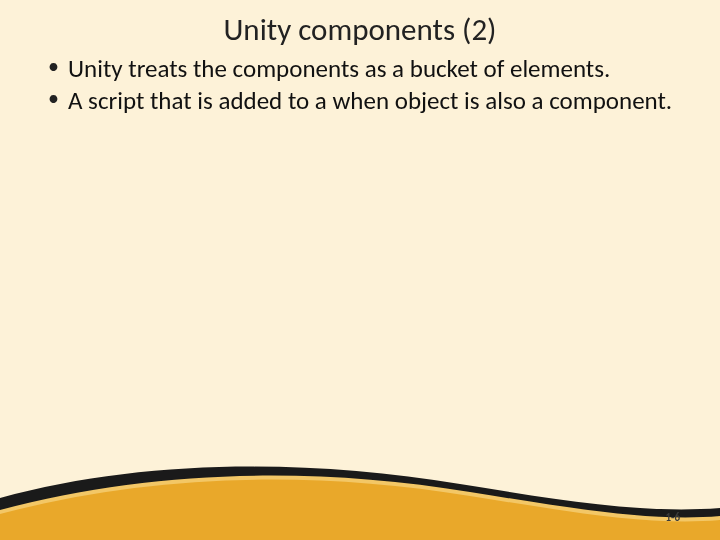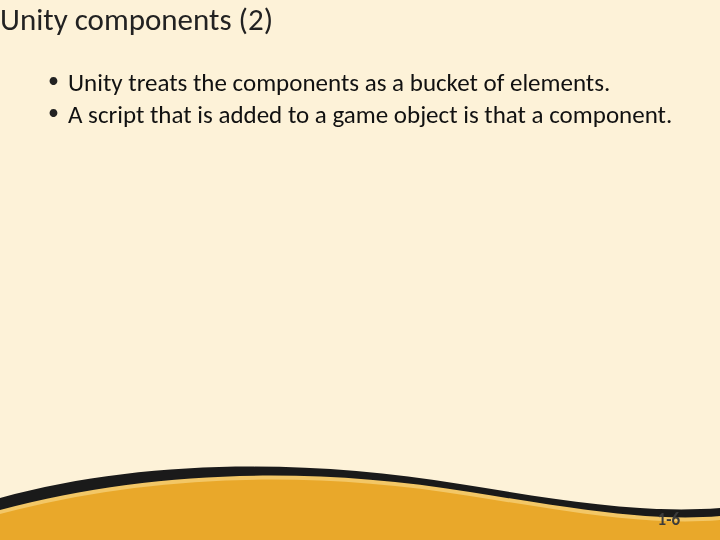--- a/index.html
+++ b/index.html
@@ -8,29 +8,29 @@
     font-family: "Calibri", "Segoe UI", Arial, sans-serif;
     background: #fdf2d8;
     position: relative;
   }
   .slide {
     width: 720px;
     height: 540px;
     position: relative;
   }
   .title {
-    text-align: left;
+    text-align: center;
     font-size: 31px;
     font-weight: 400;
     color: #222;
+    padding-top: 10px;
     padding-bottom: 6px;
   }
   .content {
     padding: 0 34px 0 48px;
-    margin-top: 24px;
   }
   ul {
     list-style: none;
   }
   li {
     font-size: 25px;
     line-height: 1.18;
     color: #111;
     position: relative;
     padding-left: 20px;
@@ -61,37 +61,37 @@
     position: absolute;
     right: 28px;
     bottom: 6px;
     width: 150px;
     height: 52px;
   }
   .logo svg { width: 150px; height: 52px; }
   .slide-num {
     position: absolute;
     right: 40px;
-    bottom: 10px;
-    font-size: 17px;
+    bottom: 16px;
+    font-size: 11px;
     color: #3b3b3b;
     font-weight: bold;
   }
 </style>
 </head>
 <body>
 
 <div class="slide">
 
   <h1 class="title">Unity components (2)</h1>
 
   <div class="content">
     <ul>
       <li>Unity treats the components as a bucket of elements.</li>
-      <li>A script that is added to a game object is that a component.</li>
+      <li>A script that is added to a when object is also a component.</li>
     </ul>
   </div>
 
   <div class="footer">
     <svg viewBox="0 0 720 86" preserveAspectRatio="none">
 
       <path d="M0,44 C140,6 300,4 460,30 C560,46 640,60 720,54 L720,86 L0,86 Z" fill="#1a1a1a"></path>
 
       <path d="M0,58 C150,18 310,14 470,40 C570,56 650,70 720,64 L720,86 L0,86 Z" fill="#e9a82a"></path>
 

